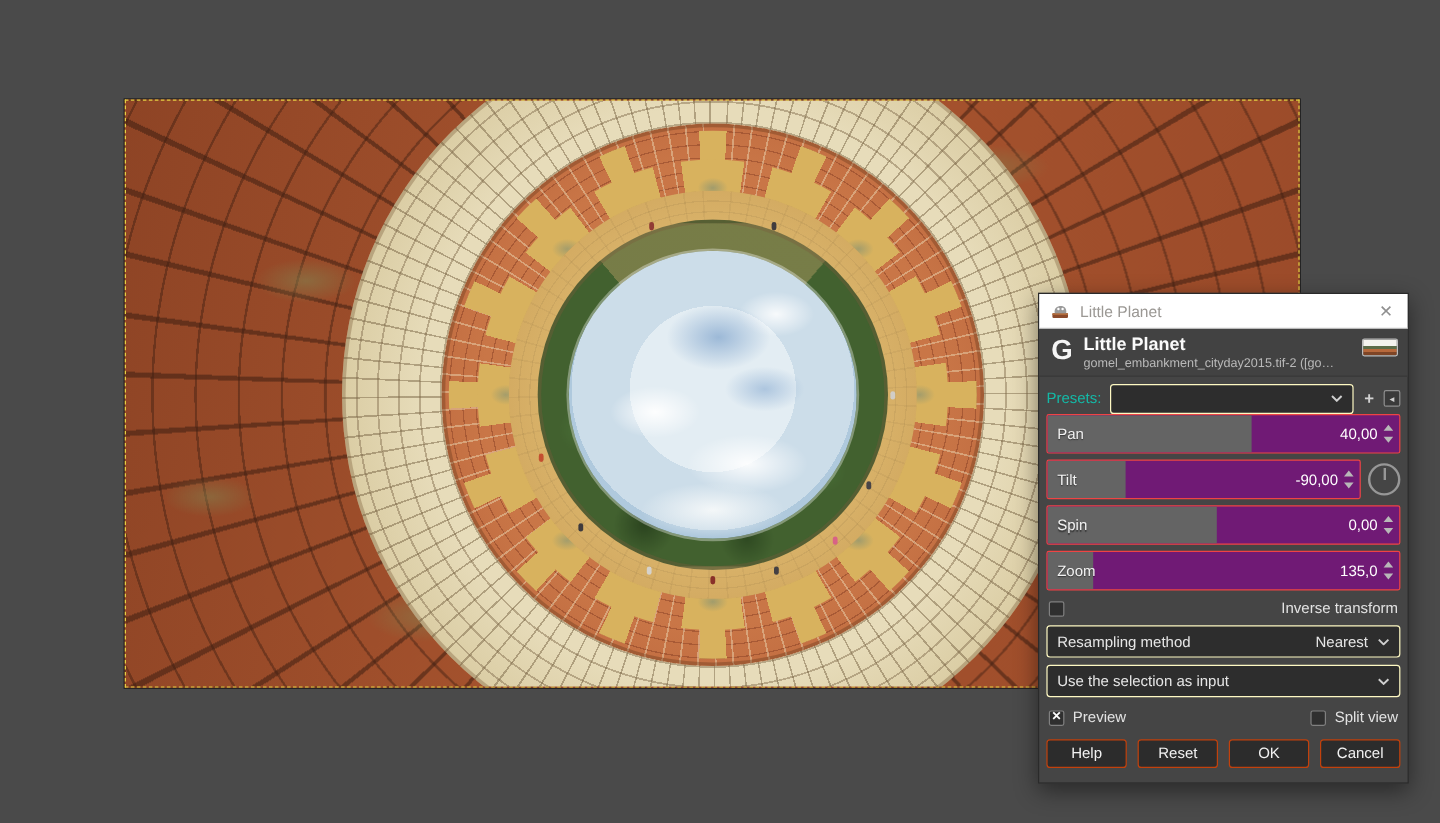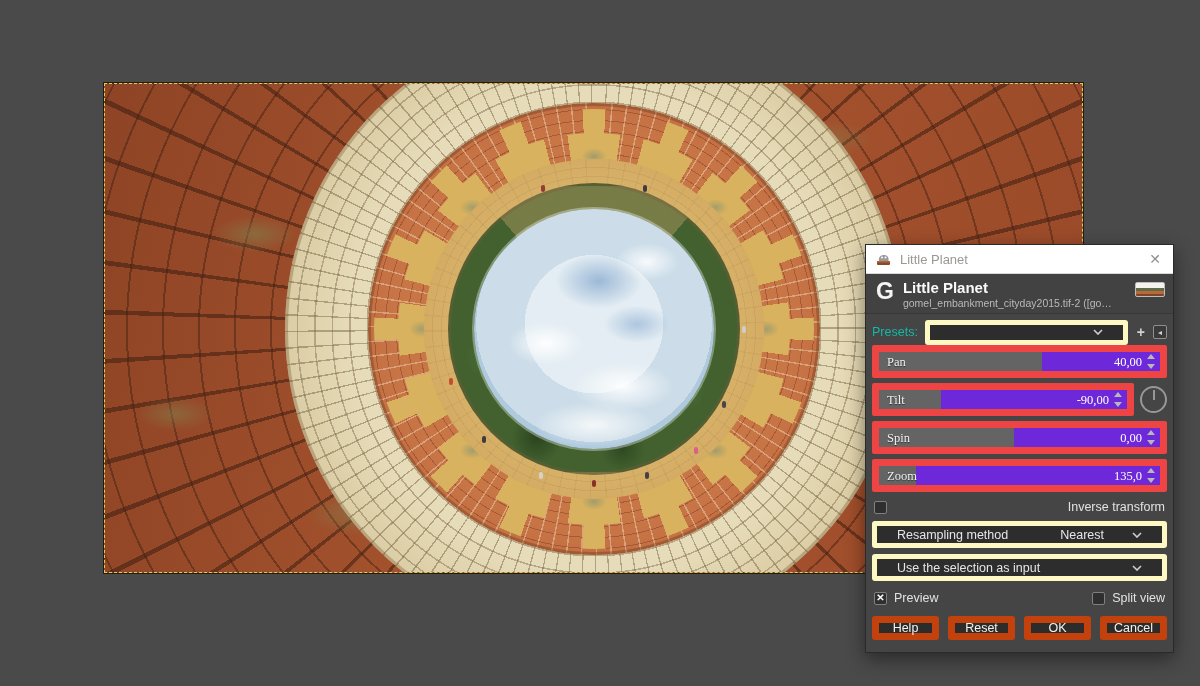--- a/index.html
+++ b/index.html
@@ -116,37 +116,37 @@
   .header-texts { flex:1; min-width:0; }
   .header-title { color:#fafafa; font-weight:bold; font-size:15px; line-height:17px; }
   .header-sub { color:#b9b9b9; font-size:10.5px; margin-top:1px; white-space:nowrap; overflow:hidden; }
   .thumb {
     width:30px; height:15px; margin-top:3px; border:1px solid #bdbdbd; border-radius:2px;
     background:linear-gradient(#f4f3ee 0 42%, #5c6c49 42% 58%, #b7693c 58% 82%, #7e4526 82% 100%);
   }
   .presets-row { display:flex; align-items:center; margin:5px 6px 0 6px; height:26px; }
   .presets-label { color:#14b8a6; margin-right:7px; }
   .combo {
-    background:#2d2d2d; border:5px solid #fef9c3; border-radius:3px; height:25px;
-    display:flex; align-items:center; padding:0 20px; color:#cfcfcf;gap:20px;
+    background:#2d2d2d; border:1px solid #fef9c3; border-radius:3px; height:25px;
+    display:flex; align-items:center; padding:0 8px; color:#cfcfcf;
   }
   .presets-combo { flex:1; }
   .combo .spacer { flex:1; }
   .chev { width:10px; height:6px; display:inline-block; }
   .chev svg { display:block; }
   .icon-btn { color:#d2d2d2; font-size:14px; font-weight:bold; margin-left:9px; line-height:14px; }
   .preset-box {
     margin-left:8px; width:14px; height:14px; border:1px solid #8f8f8f; border-radius:2px;
     background:#3a3a3a; color:#cfcfcf; font-size:8px; display:flex; align-items:center; justify-content:center;
   }
   .param-row { display:flex; align-items:center; margin:0 6px 5px 6px; height:33px; }
   .param-row:first-of-type { margin-top:5px; }
   .slider {
-    position:relative; flex:1; height:33px; background:#6d28d9; border:7px solid #ef4444;
-    border-radius:2px; overflow:hidden;font-family:Liberation Serif, serif;
+    position:relative; flex:1; height:33px; background:#701a75; border:1px solid #ef4444;
+    border-radius:2px; overflow:hidden;
   }
   .slider .fill { position:absolute; left:0; top:0; bottom:0; background:#646464; }
   .slider .s-label { position:absolute; left:8px; top:50%; transform:translateY(-50%); color:#f2f2f2; text-shadow:0 1px 1px rgba(0,0,0,.5); }
   .slider .s-value { position:absolute; right:18px; top:50%; transform:translateY(-50%); color:#ffffff; }
   .spinners { position:absolute; right:3px; top:0; bottom:0; width:10px; display:flex; flex-direction:column; justify-content:center; gap:5px; }
   .arrow-up   { width:0; height:0; border-left:4px solid transparent; border-right:4px solid transparent; border-bottom:5px solid #b8b8b8; }
   .arrow-down { width:0; height:0; border-left:4px solid transparent; border-right:4px solid transparent; border-top:5px solid #b8b8b8; }
   .dial {
     width:27px; height:27px; border:2px solid #979797; border-radius:50%;
     margin-left:6px; position:relative; flex:0 0 auto;
@@ -161,21 +161,21 @@
   .check-label { color:#e2e2e2; }
   .wide-combo { margin:6px 6px 0 6px; height:27px; justify-content:flex-start; }
   .wide-combo .lab { color:#e6e6e6; }
   .wide-combo .val { color:#e6e6e6; margin-right:8px; }
   .dim { color:#9c9c9c; }
   .preview-row { display:flex; align-items:center; margin:9px 8px 0 8px; height:16px; }
   .preview-left { display:flex; align-items:center; flex:1; }
   .preview-right { display:flex; align-items:center;padding-left:44px; }
   .btn-row { display:flex; justify-content:space-between; margin:10px 6px 0 6px; }
   .btn {
-    width:67px; height:24px; background:#2c2c2c; border:7px solid #c2410c; border-radius:3px;
+    width:67px; height:24px; background:#2c2c2c; border:1px solid #c2410c; border-radius:3px;
     color:#f2f2f2; display:flex; align-items:center; justify-content:center; font-size:12.5px;
   }
   .wilber { display:block; }
 </style>
 </head>
 <body>
 
 <div class="canvas">
   <div class="disc disc-cream"></div>
   <div class="disc disc-orange"></div>

